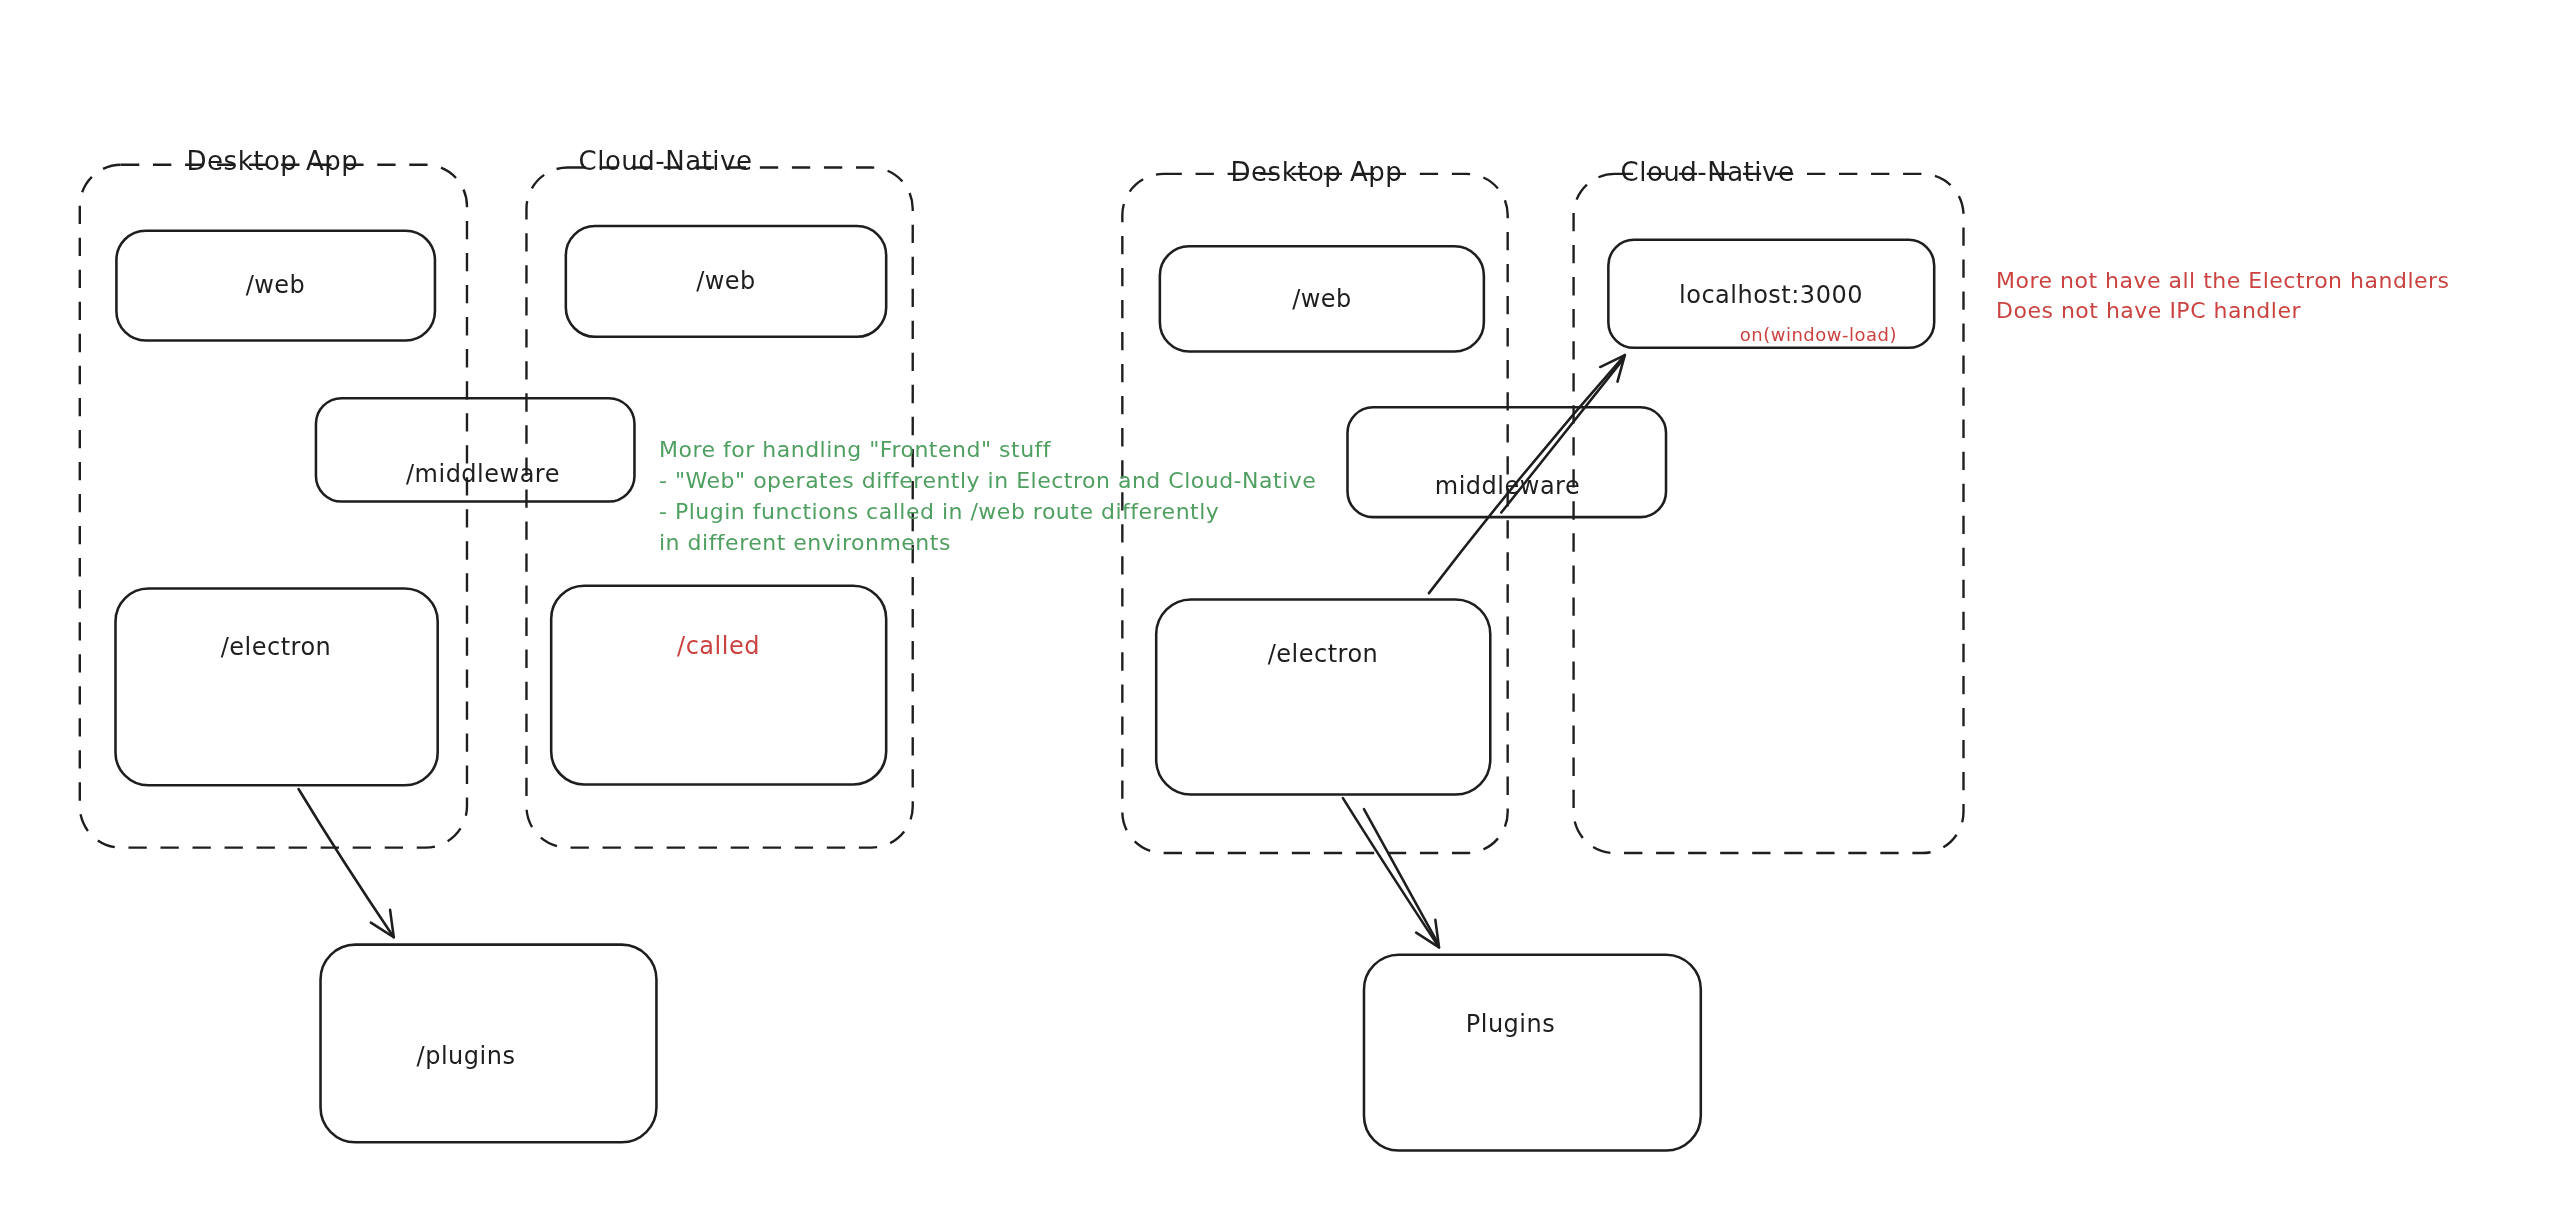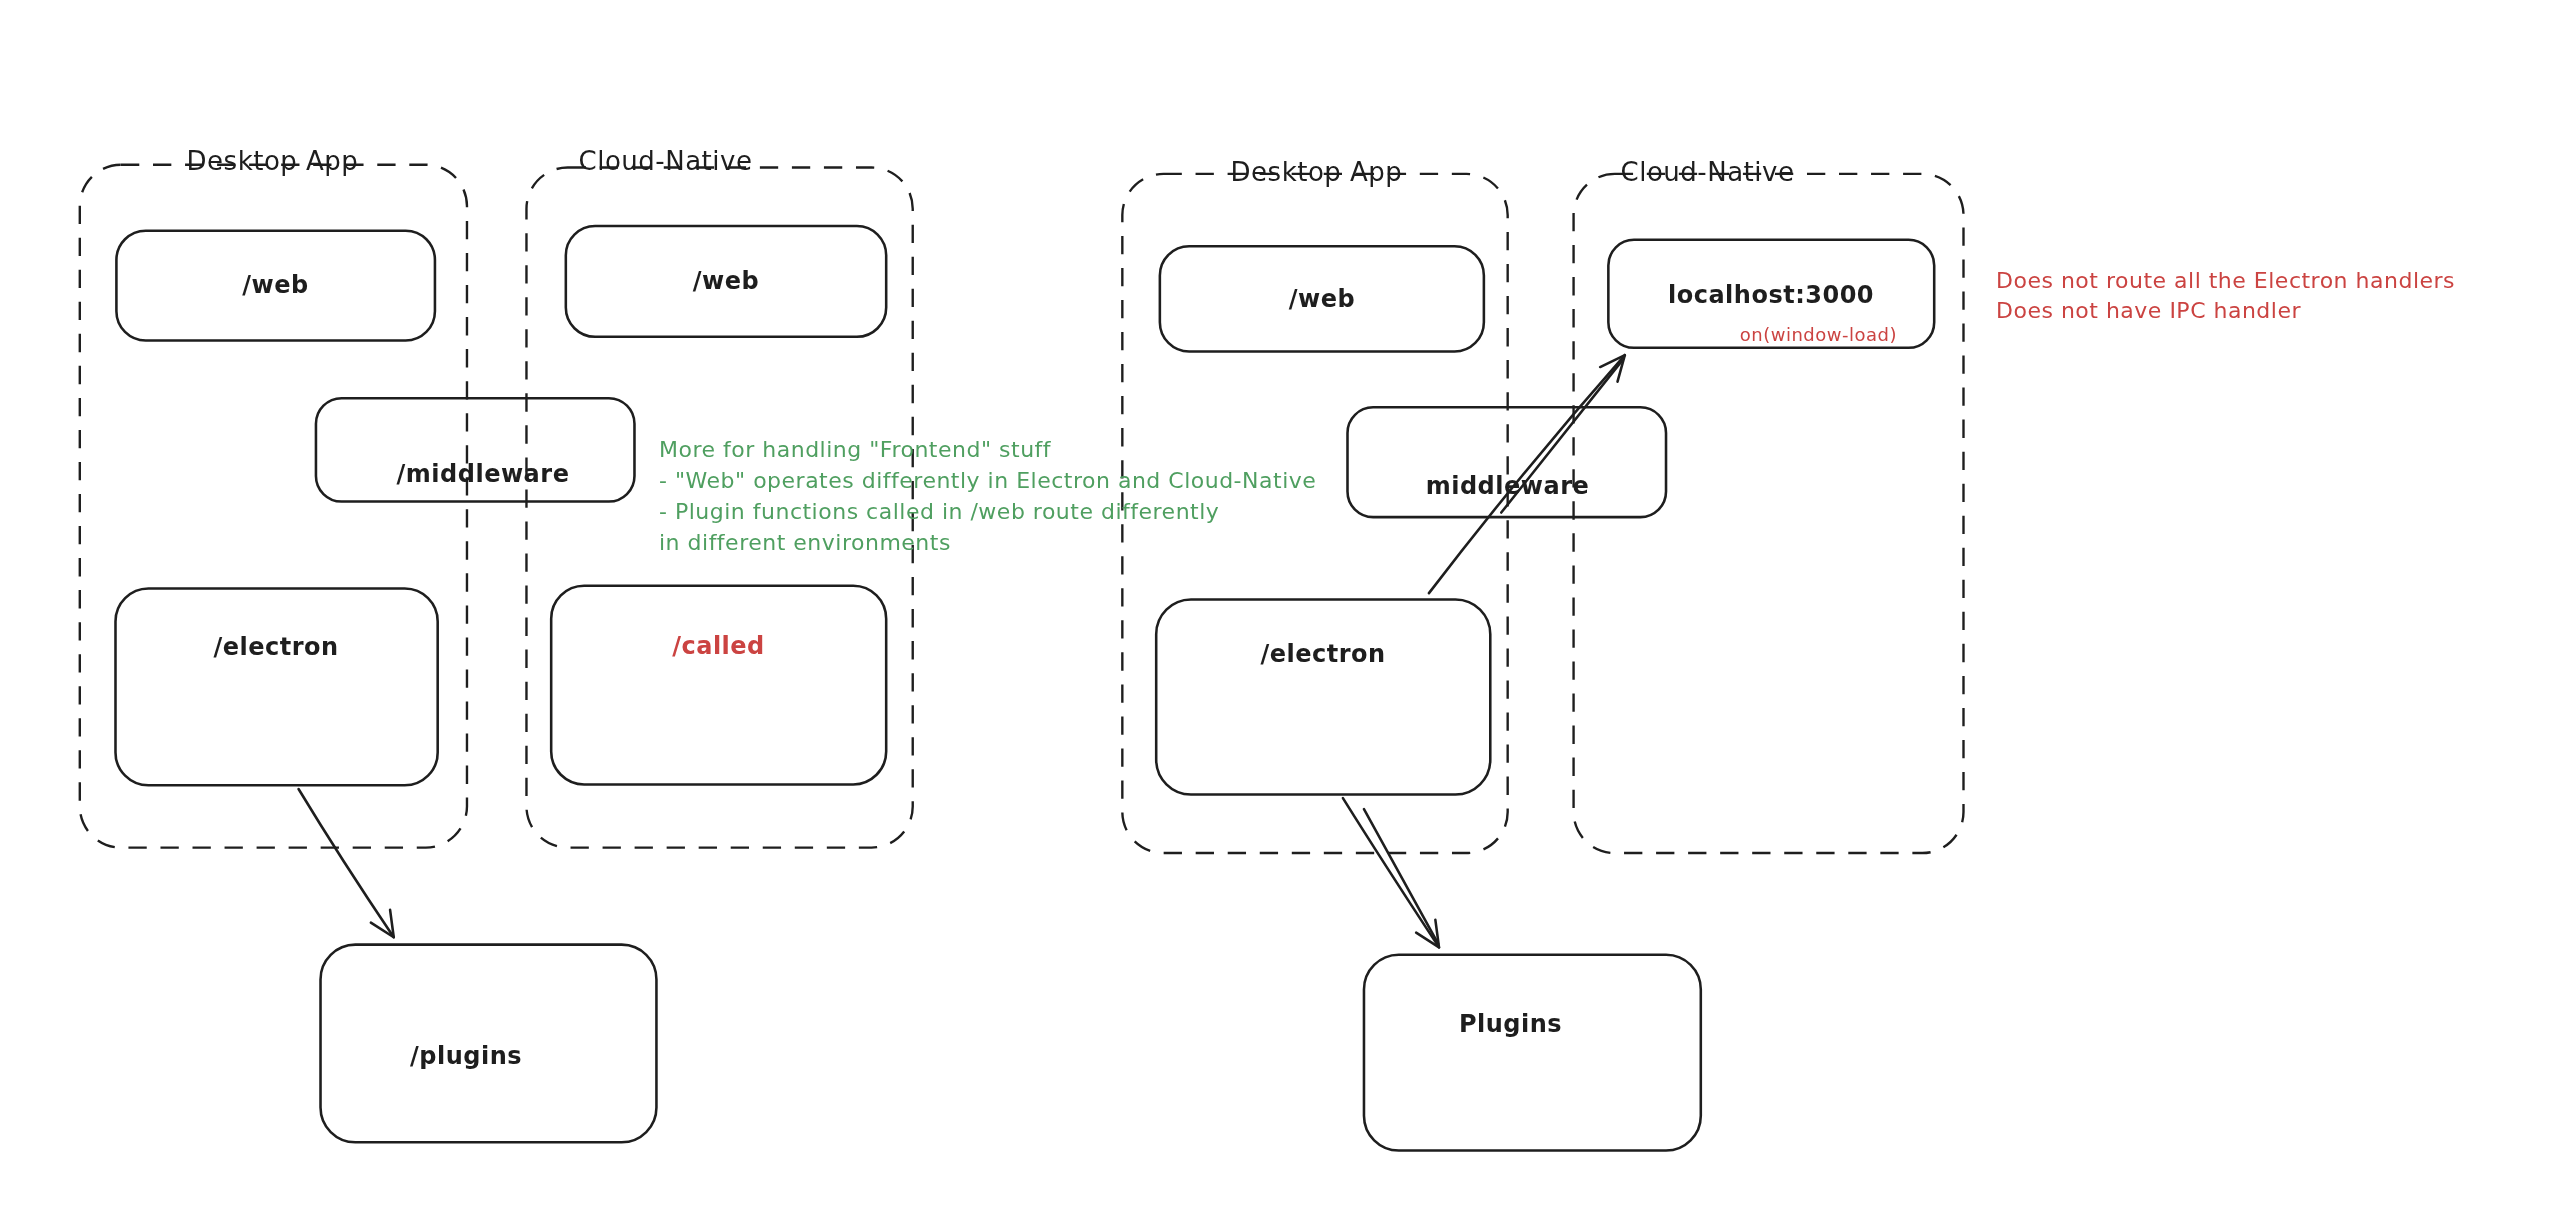--- a/index.html
+++ b/index.html
@@ -24,21 +24,21 @@
     width: 2576px; height: 1232px;
   }
   .t {
     position: absolute;
     color: var(--ink);
     white-space: nowrap;
     letter-spacing: 0.5px;
     margin-top: 24px;
   }
   .title { font-size: 26px; text-align: center; }
-  .boxlabel { font-size: 24px; text-align: center; font-weight: bold; }
+  .boxlabel { font-size: 24px; text-align: center; }
   .red { color: var(--red); }
   .green { color: var(--green); }
   .note { font-size: 22px; line-height: 31px; }
   .note div { white-space: nowrap; }
   .sub { font-size: 18px; text-align: right; padding-right: 37px; }
   svg rect { fill: none; stroke: var(--ink); stroke-width: 2.8; }
   svg .dashed { stroke-dasharray: 20 15; stroke-width: 2.6; }
   svg path, svg line { fill: none; stroke: var(--ink); stroke-width: 2.8; stroke-linecap: round; stroke-linejoin: round; }
 </style>
 </head>
@@ -106,18 +106,18 @@
   <div class="t title" style="left:1570px; top:133px; width:275px;">Cloud-Native</div>
 
   <div class="t boxlabel" style="left:1160px; top:261px; width:324px;">/web</div>
   <div class="t boxlabel" style="left:1608px; top:257px; width:326px;">localhost:3000</div>
   <div class="t sub red" style="left:1608px; top:300px; width:326px;">on(window-load)</div>
   <div class="t boxlabel" style="left:1348px; top:448px; width:319px;">middleware</div>
   <div class="t boxlabel" style="left:1156px; top:616px; width:334px;">/electron</div>
   <div class="t boxlabel" style="left:1364px; top:986px; width:275px;padding-left:18px;">Plugins</div>
 
   <div class="t note red" style="left:1996px; top:242px; line-height:30px;">
-    <div>Does not route all the Electron handlers</div>
+    <div>More not have all the Electron handlers</div>
     <div>Does not have IPC handler</div>
   </div>
 
 </div>
 
 
 </body></html>

